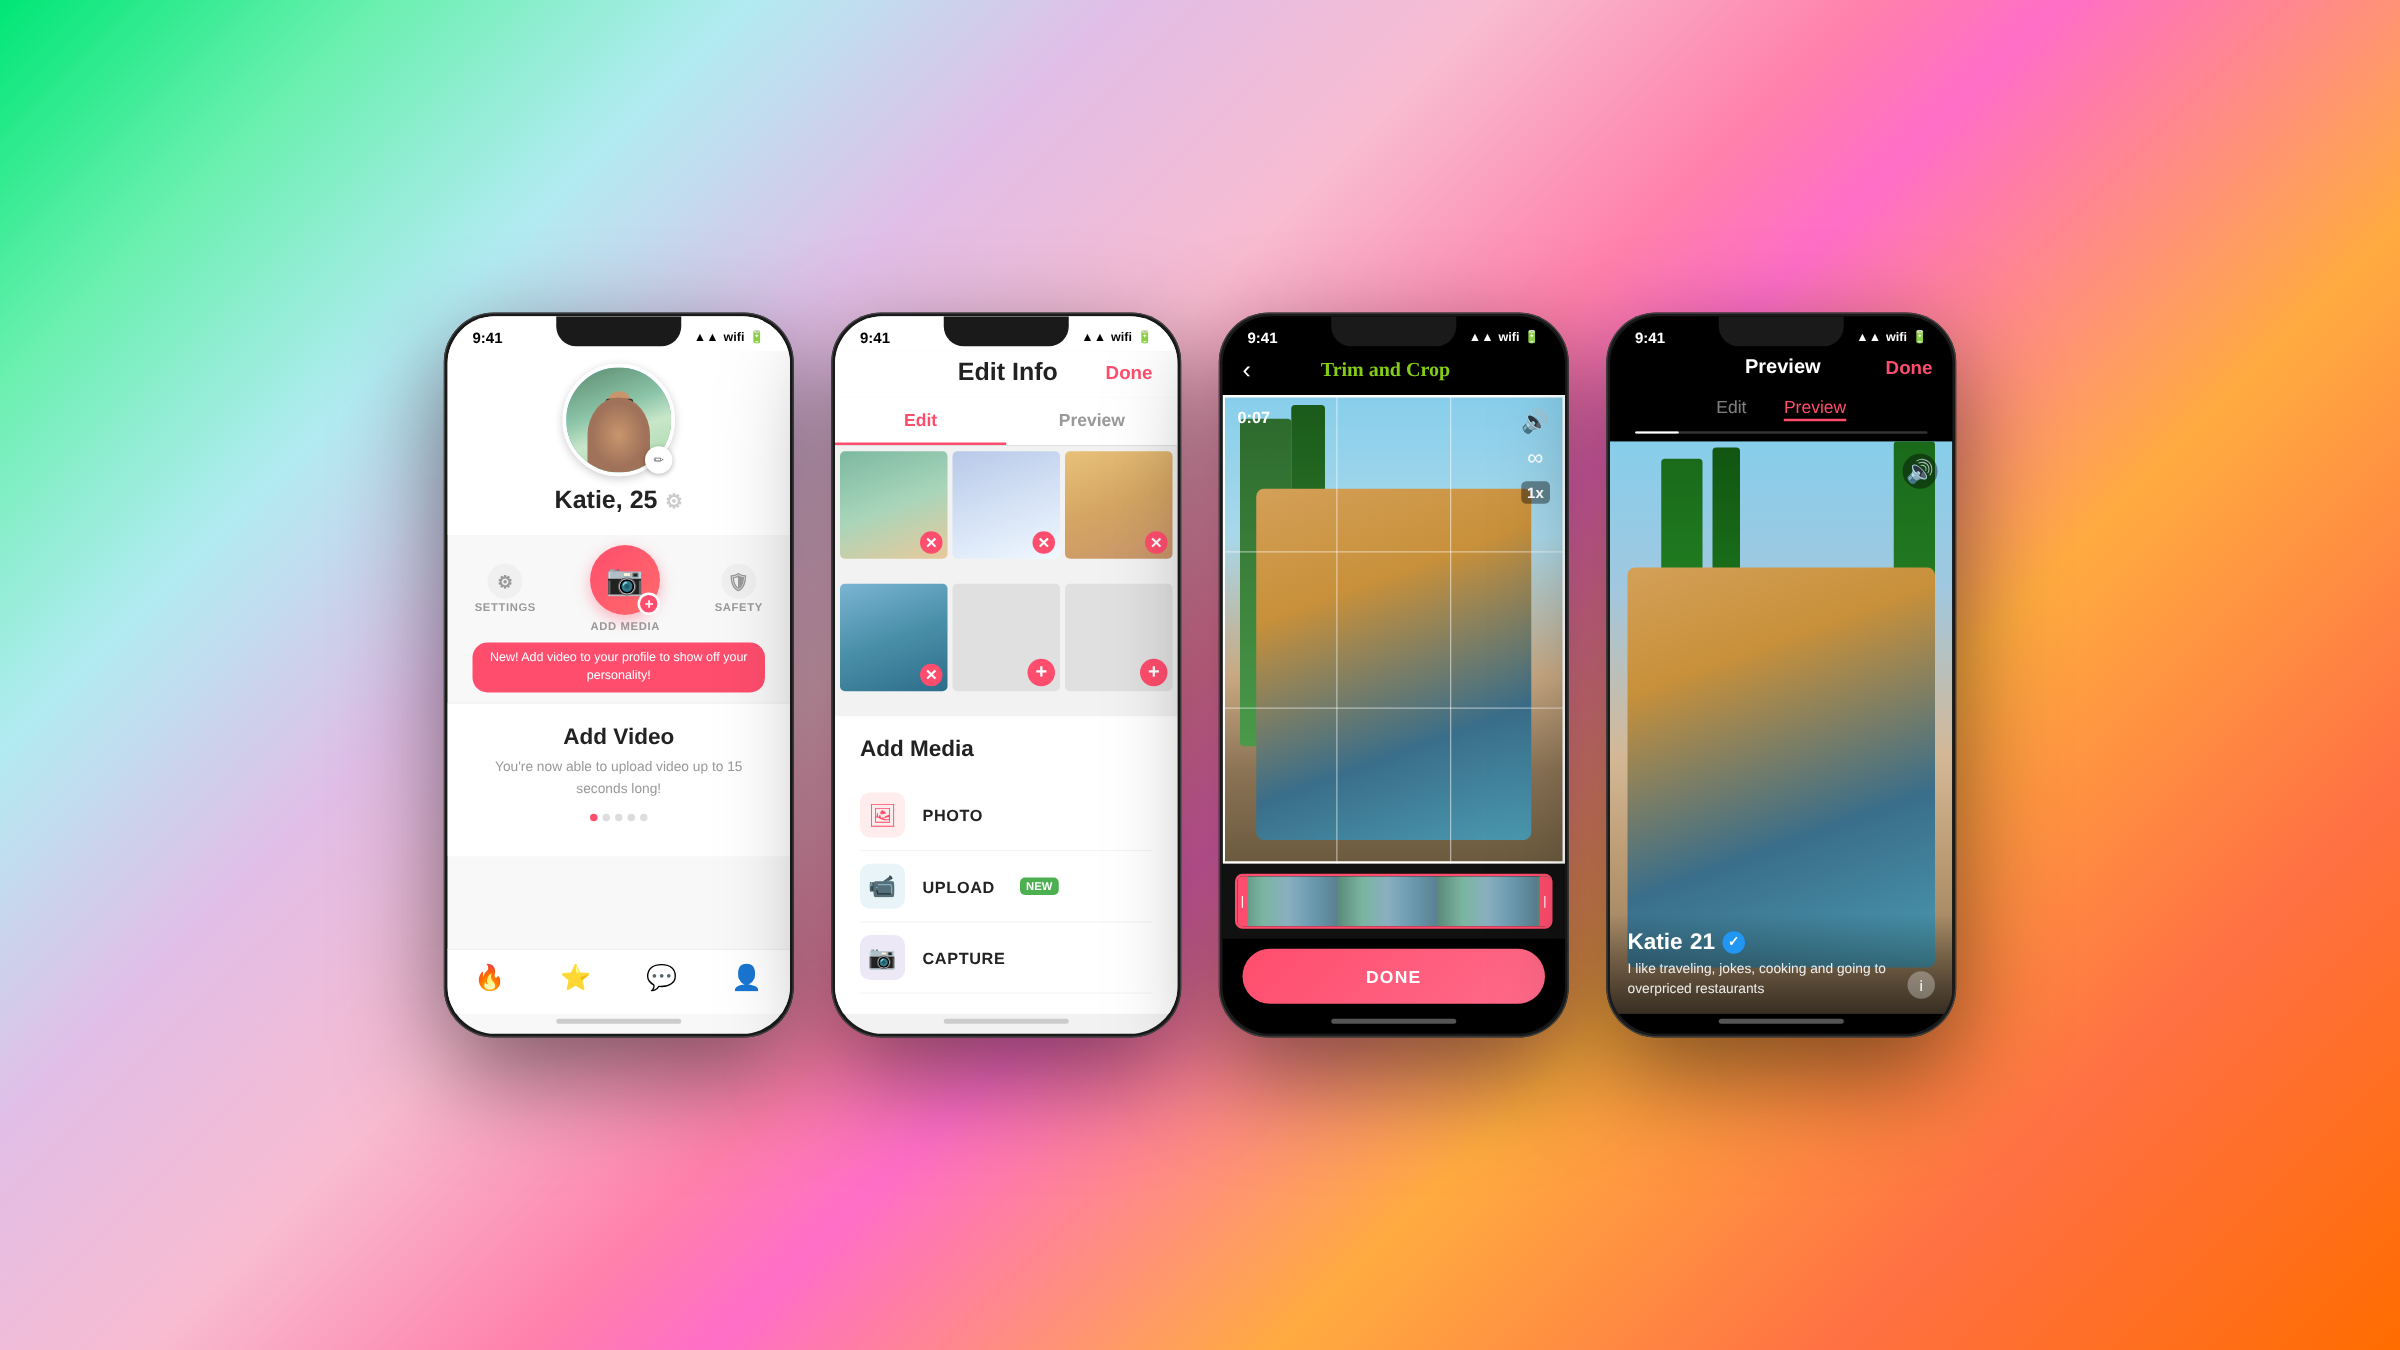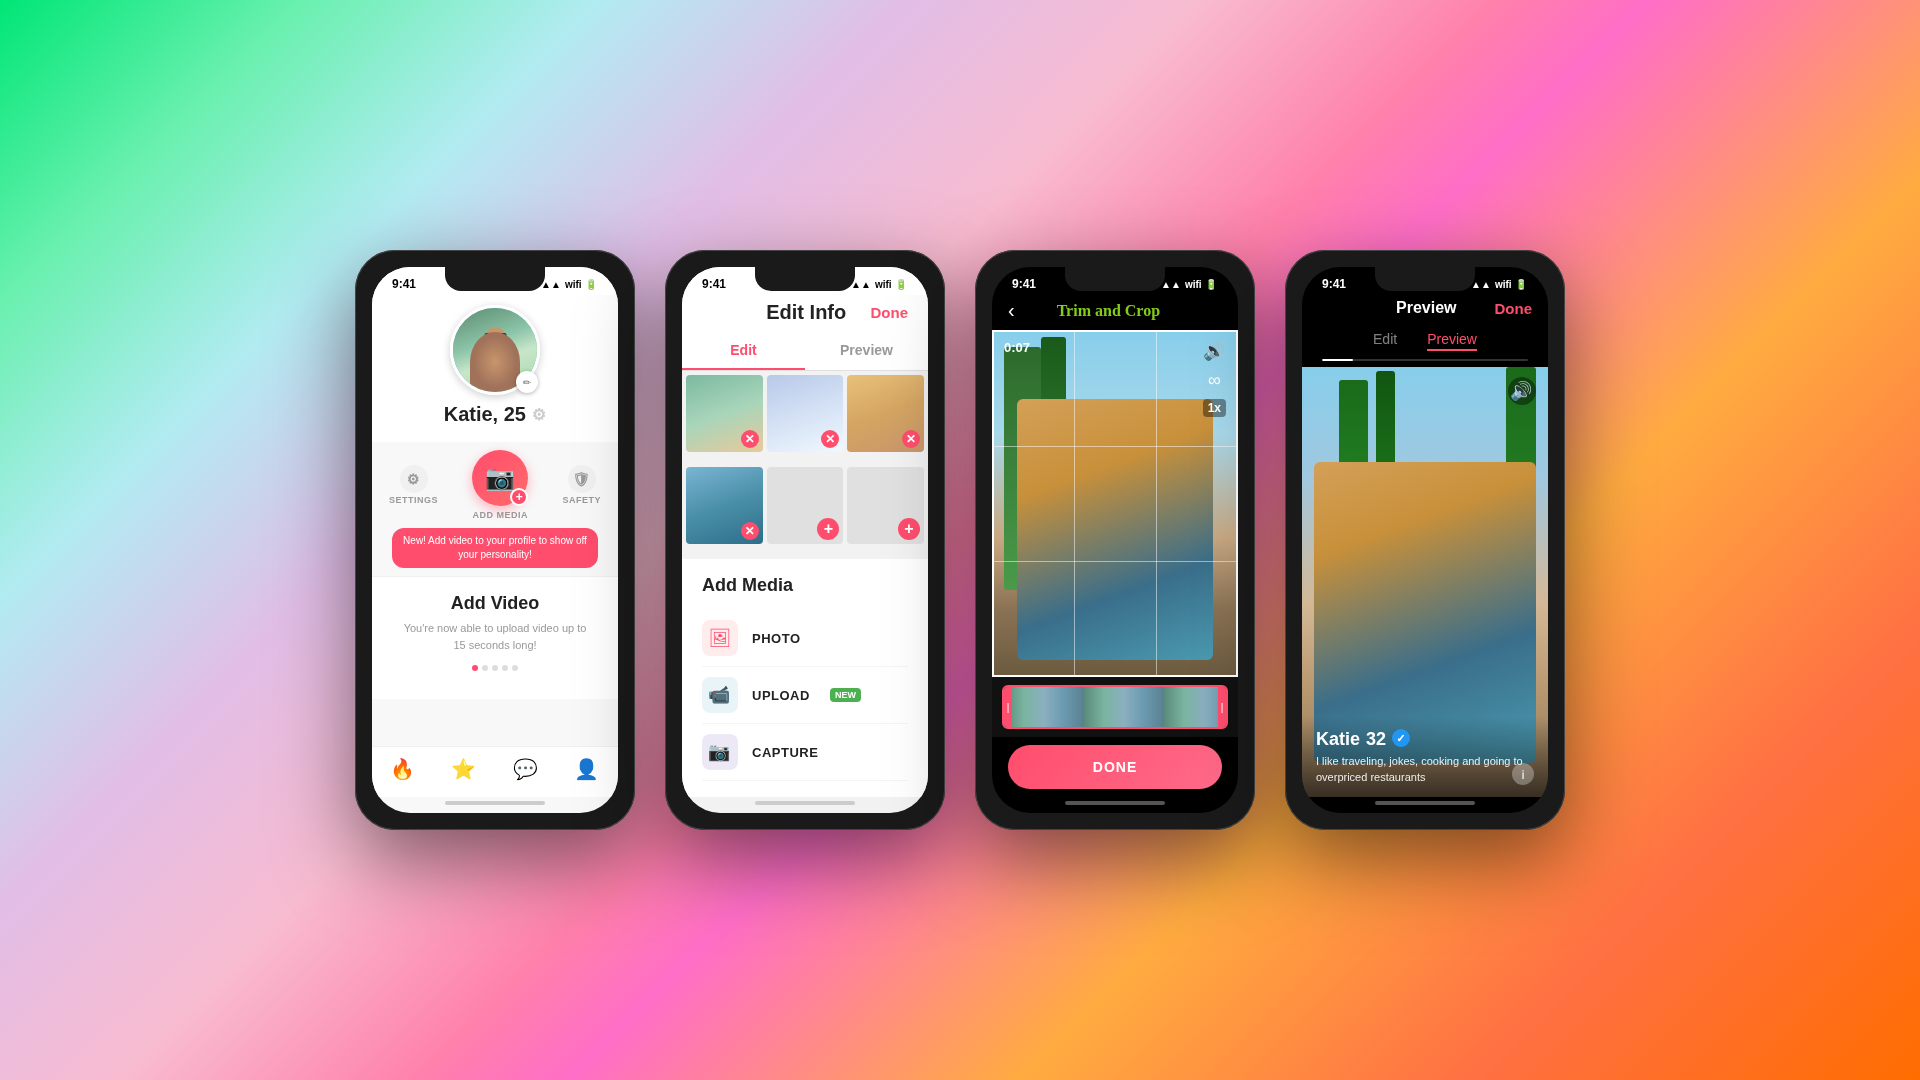--- a/index.html
+++ b/index.html
@@ -19,21 +19,21 @@
       gap: 30px;
       padding: 60px 80px;
     }
 
     
     .phone {
       width: 280px;
       height: 580px;
       background: #1a1a1a;
       border-radius: 40px;
-      padding: 17px;
+      padding: 3px;
       box-shadow: 0 30px 80px rgba(0,0,0,0.5), inset 0 0 0 1px #444;
       position: relative;
       flex-shrink: 0;
     }
 
     .phone-inner {
       width: 100%;
       height: 100%;
       background: white;
       border-radius: 38px;
@@ -671,21 +671,21 @@
       right: 0;
       padding: 12px 14px;
       background: linear-gradient(transparent, rgba(0,0,0,0.6));
     }
 
     .preview-user-name {
       color: white;
       font-size: 18px;
       font-weight: 700;
       display: flex;
-      align-items: flex-start;
+      align-items: center;
       gap: 6px;
       margin-bottom: 4px;
     }
 
     .verified-badge {
       width: 18px;
       height: 18px;
       background: #2196f3;
       border-radius: 50%;
       display: flex;
@@ -991,21 +991,21 @@
           <div style="position:absolute;top:1%;left:30%;width:8%;height:45%;background:linear-gradient(180deg,#115511,#228822);border-radius:3px;"></div>
           <div style="position:absolute;top:0%;right:5%;width:12%;height:50%;background:linear-gradient(180deg,#1a6a1a,#2a8a2a);border-radius:3px;"></div>
           <div style="position:absolute;bottom:8%;left:5%;right:5%;height:70%;background:linear-gradient(160deg,#d4a058 0%,#c8903a 25%,#3a6e8a 65%,#4a9ab0 100%);border-radius:6px;"></div>
         </div>
 
         <div class="preview-vol">🔊</div>
 
         <div class="preview-info-overlay">
           <div class="preview-user-name">
             <span>Katie</span>
-            <span>32</span>
+            <span>21</span>
             <div class="verified-badge">✓</div>
           </div>
           <div class="preview-bio">I like traveling, jokes, cooking and going to overpriced restaurants</div>
           <div class="info-btn">ℹ</div>
         </div>
       </div>
 
       <div class="home-indicator" style="background:#555;"></div>
     </div>
   </div>

